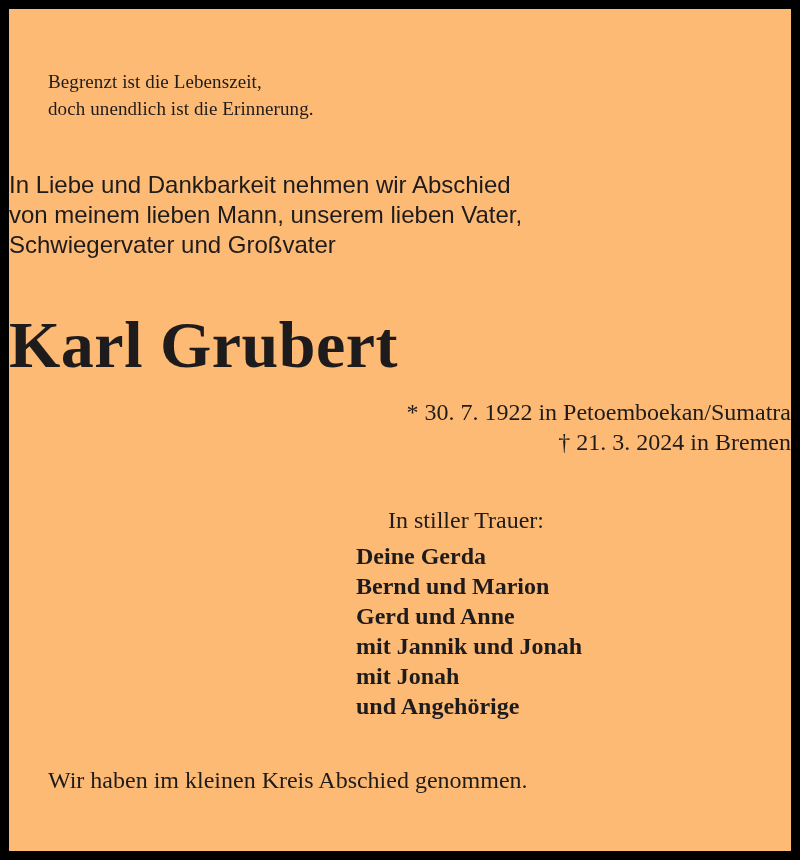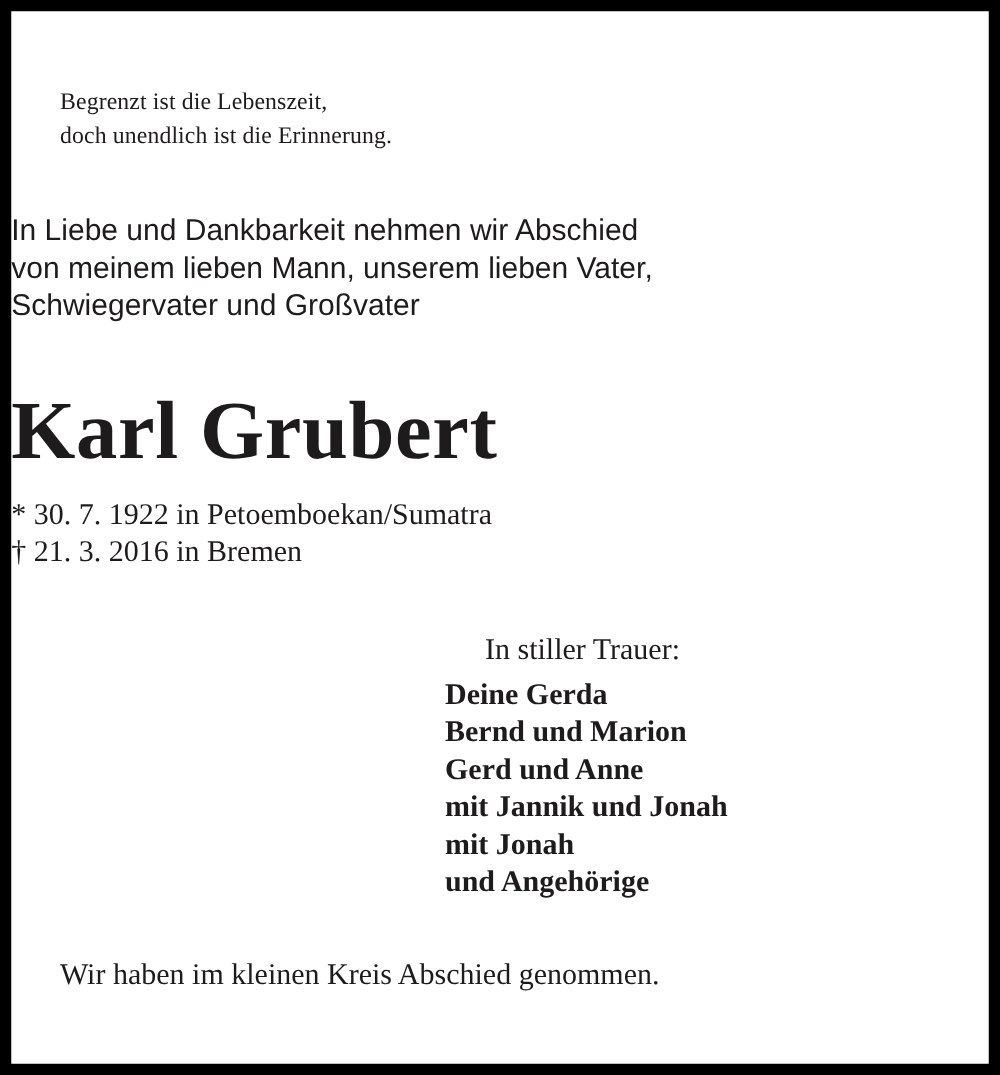--- a/index.html
+++ b/index.html
@@ -1,27 +1,27 @@
 <!DOCTYPE html>
 <html><head>
   <meta charset="utf-8">
   <style>
     html, body { margin: 0; padding: 0; background: #000; }
     body { width: 800px; height: 860px; position: relative; overflow: hidden; }
     .frame {
       position: absolute; left: 9px; top: 9px; width: 782px; height: 842px;
-      background: #ffffff;
+      background: #fdba74;
       font-family: "DejaVu Serif", "Liberation Serif", serif;
       color: #1e1b1c;
     }
     .abs { position: absolute; white-space: nowrap; }
     .motto { left: 39px; top: 59px; font-size: 17px; line-height: 27px; letter-spacing: 0.1px; font-family: "Liberation Serif", serif; font-size: 19px; }
     .intro { left: 0; width: 782px; top: 161px; text-align: left; font-family: Liberation Sans, sans-serif; font-size: 24px; line-height: 30px; }
     .name { left: 0; width: 782px; top: 300px; text-align: left; font-family: "Liberation Serif", serif; font-weight: bold; font-size: 66px; line-height: 72px; letter-spacing: 0.5px; }
-    .dates { left: 0; width: 782px; top: 388px; text-align: left; font-family: "Liberation Serif", serif; font-size: 24px; line-height: 30px; }
+    .dates { left: 0; width: 782px; top: 388px; text-align: right; font-family: "Liberation Serif", serif; font-size: 24px; line-height: 30px; }
     .mourning-label { left: 347px; top: 496px; font-family: "Liberation Serif", serif; font-size: 24px; line-height: 30px; margin-left: 32px; }
     .mourners { left: 347px; top: 532px; font-family: "Liberation Serif", serif; font-weight: bold; font-size: 24px; line-height: 30px; }
     .closing { left: 39px; top: 756px; font-family: "Liberation Serif", serif; font-size: 24px; line-height: 30px; }
     .line { display: block; }
   </style>
 </head>
 <body>
 
 <div class="frame">
 
@@ -33,21 +33,21 @@
   <div class="abs intro">
     <span class="line">In Liebe und Dankbarkeit nehmen wir Abschied</span>
     <span class="line">von meinem lieben Mann, unserem lieben Vater,</span>
     <span class="line">Schwiegervater und Großvater</span>
   </div>
 
   <div class="abs name">Karl Grubert</div>
 
   <div class="abs dates">
     <span class="line">* 30. 7. 1922 in Petoemboekan/Sumatra</span>
-    <span class="line">† 21. 3. 2016 in Bremen</span>
+    <span class="line">† 21. 3. 2024 in Bremen</span>
   </div>
 
   <div class="abs mourning-label">In stiller Trauer:</div>
 
   <div class="abs mourners">
     <span class="line">Deine Gerda</span>
     <span class="line">Bernd und Marion</span>
     <span class="line">Gerd und Anne</span>
     <span class="line">mit Jannik und Jonah</span>
     <span class="line">mit Jonah</span>

